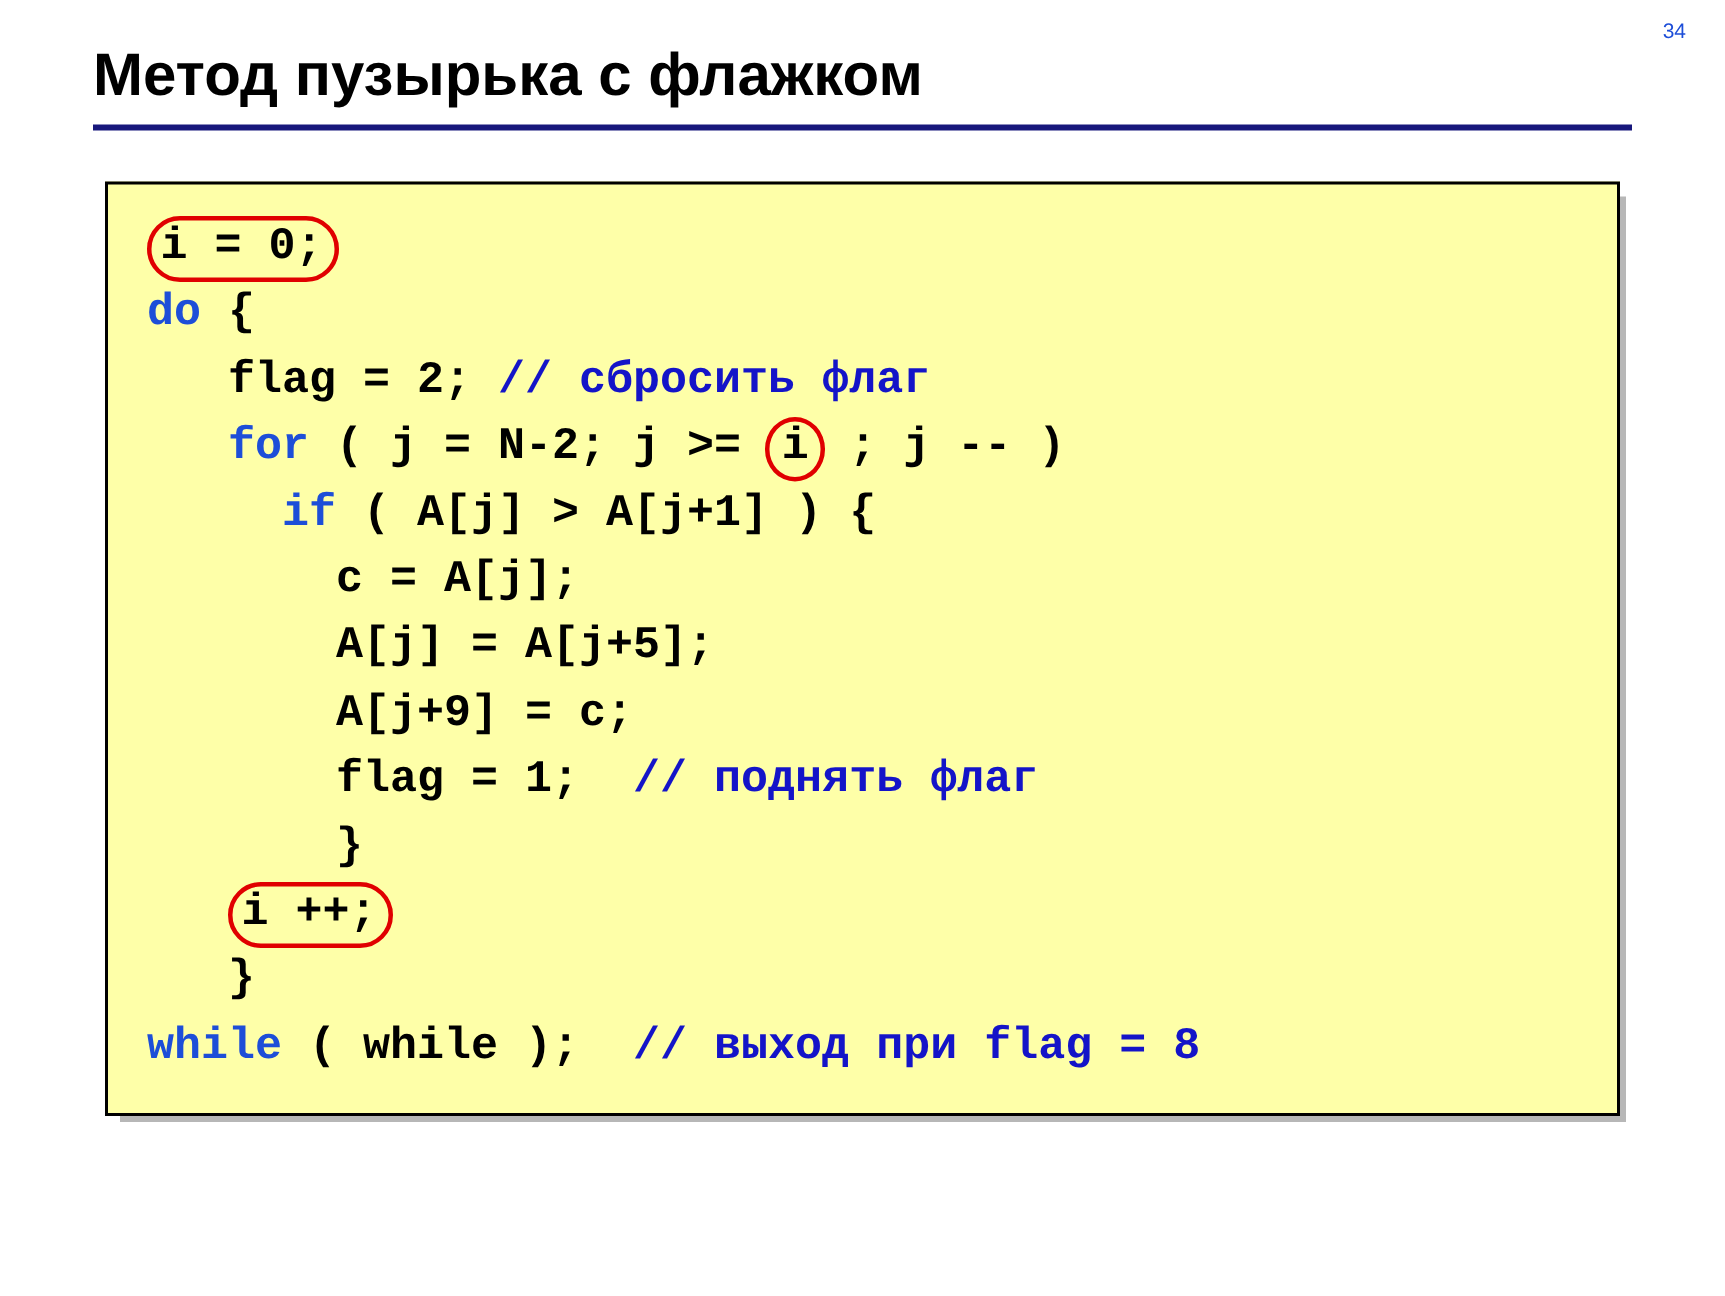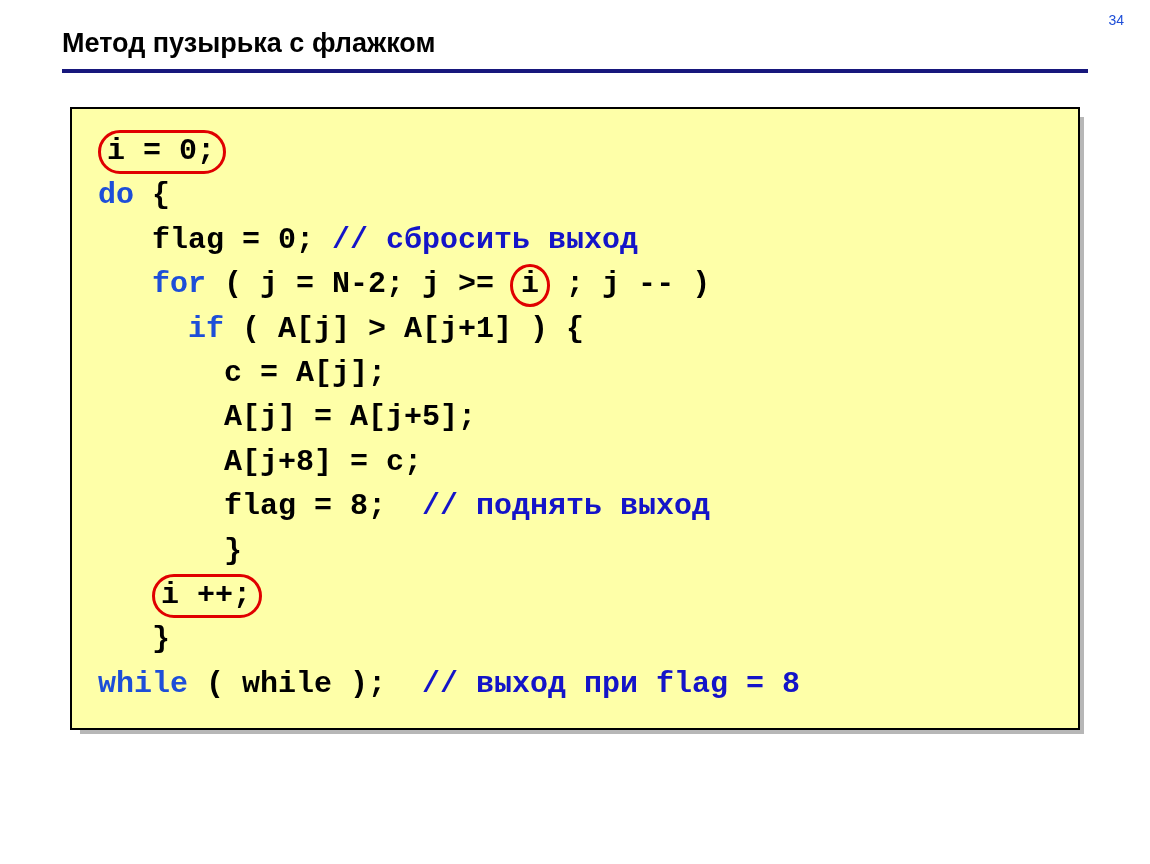--- a/index.html
+++ b/index.html
@@ -15,21 +15,21 @@
     position:absolute;
     top:12px;
     right:26px;
     font-size:14px;
     color:#1d4ed8;
   }
   .title-wrap{
     padding:28px 62px 0 62px;
   }
   .title{
-    font-size:27px;
+    font-size:40px;
     font-weight:bold;
     color:#000;
     margin:0 0 10px 0;
   }
   .hr{
     height:4px;
     background:#17177c;
     margin:0 0 0 0;
   }
   .code-outer{
@@ -79,24 +79,24 @@
 
 <div class="title-wrap">
   <h1 class="title">Метод пузырька с флажком</h1>
   <div class="hr"></div>
 </div>
 
 <div class="code-outer">
   <div class="code-shadow"></div>
   <div class="code-box"><span class="circle-box">i = 0;</span>
 <span class="kw">do</span><span> {</span>
-<span>   flag = 0; </span><span class="cmt">// сбросить выход</span>
+<span>   flag = 2; </span><span class="cmt">// сбросить флаг</span>
 <span class="kw">   for</span><span> ( j = N-2; j &gt;= </span><span class="circle-i">i</span><span> ; j -- )</span>
 <span class="kw">     if</span><span> ( A[j] &gt; A[j+1] ) {</span>
 <span>       с = A[j];</span>
 <span>       A[j] = A[j+5];</span>
-<span>       A[j+8] = с;</span>
-<span>       flag = 8;  </span><span class="cmt">// поднять выход</span>
+<span>       A[j+9] = с;</span>
+<span>       flag = 1;  </span><span class="cmt">// поднять флаг</span>
 <span>       }</span>
 <span>   </span><span class="circle-box">i ++;</span>
 <span>   }</span>
 <span class="kw">while</span><span> ( while );  </span><span class="cmt">// выход при flag = 8</span></div>
 </div>
 
 </body></html>

